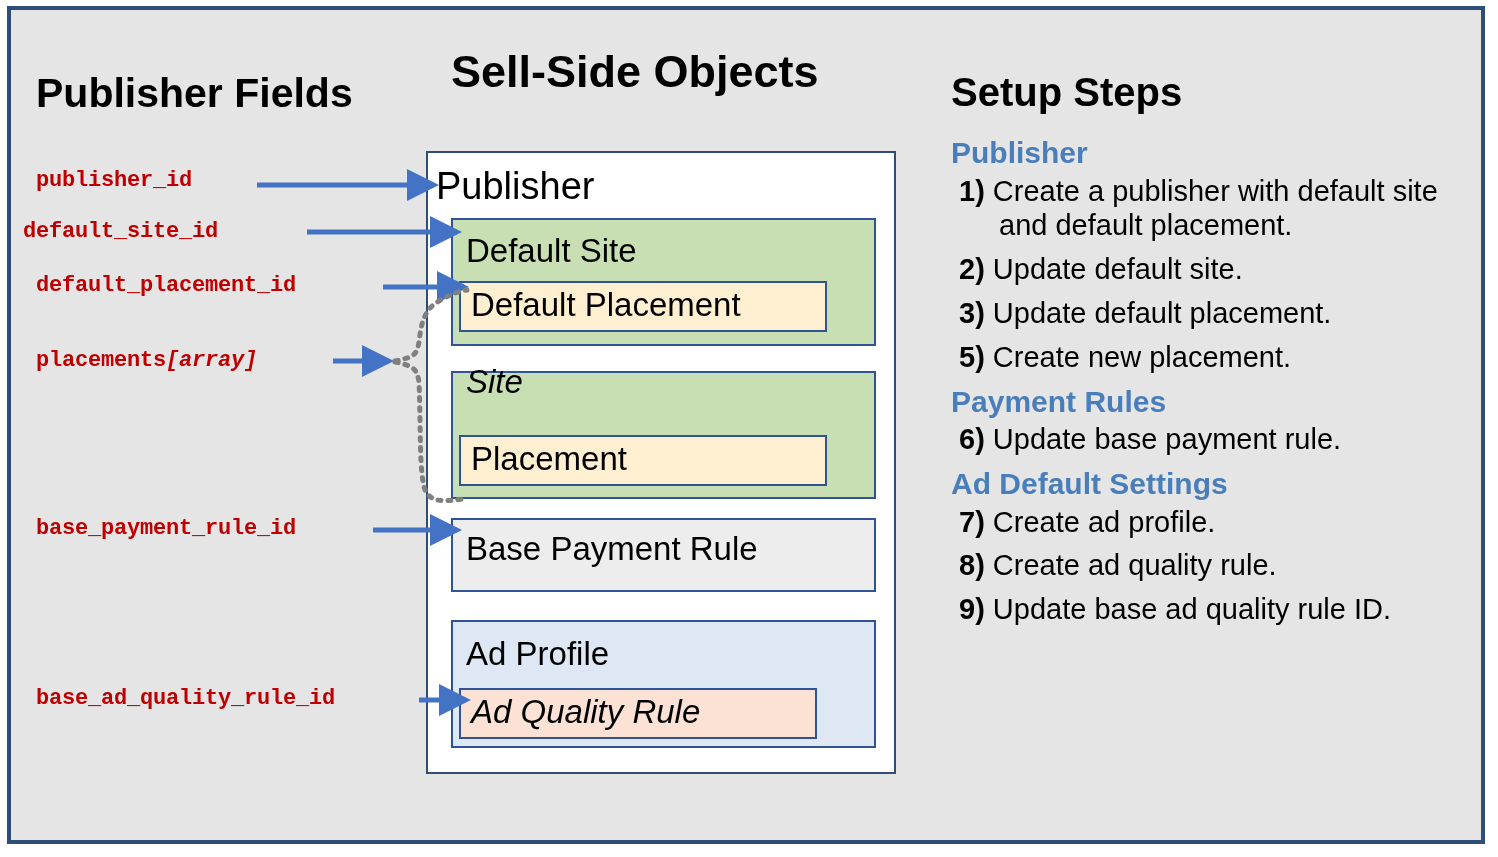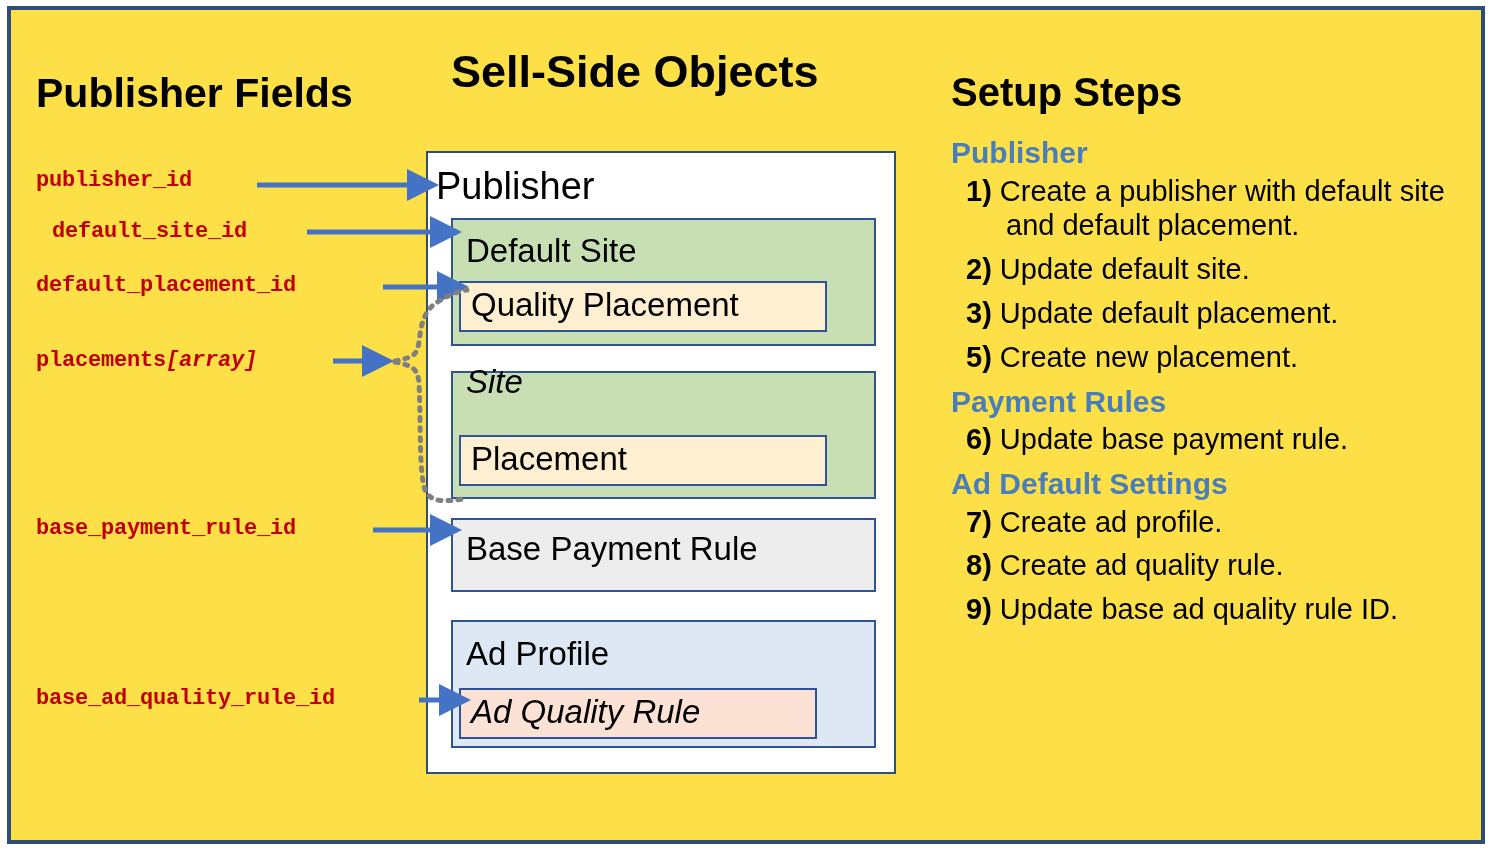--- a/index.html
+++ b/index.html
@@ -1,36 +1,36 @@
 <!DOCTYPE html>
 <html><head>
 <meta charset="utf-8">
 <style>
   html,body{margin:0;padding:0;background:#ffffff;}
   body{width:1498px;height:857px;overflow:hidden;
        font-family:"Liberation Sans", sans-serif;}
 
   #frame{position:absolute;left:7px;top:6px;width:1478px;height:838px;
-         border:4px solid #2E4E78;box-sizing:border-box;background:#fde047;}
+         border:4px solid #2E4E78;box-sizing:border-box;background:#e5e5e5;}
 
   
   .col-title{position:absolute;font-weight:bold;color:#000;
              font-family:"Liberation Sans", sans-serif;white-space:nowrap;}
   #t-publisher-fields{left:25px;top:60px;font-size:41px;}
   #t-sellside{left:440px;top:36px;font-size:45px;}
   #t-setup{left:940px;top:60px;font-size:40px;}
 
   
   .field-label{position:absolute;color:#C00000;font-weight:bold;
                font-family:Liberation Mono, monospace;
                font-size:22px;white-space:nowrap;letter-spacing:-0.2px;}
   .field-label .arr{font-style:italic;}
 
   #f-publisher_id{left:25px;top:158px;}
-  #f-default_site_id{left:41px;top:209px;}
+  #f-default_site_id{left:12px;top:209px;}
   #f-default_placement_id{left:25px;top:263px;}
   #f-placements{left:25px;top:338px;}
   #f-base_payment_rule_id{left:25px;top:506px;}
   #f-base_ad_quality_rule_id{left:25px;top:676px;text-align:center;}
 
   
   #publisher-box{position:absolute;left:415px;top:141px;width:470px;height:623px;
                  border:2px solid #2E4E78;box-sizing:border-box;background:#fff;}
   #publisher-label{position:absolute;left:425px;top:155px;font-size:38px;color:#000;}
 
@@ -56,21 +56,21 @@
   #ad-quality-label{left:460px;top:683px;font-style:italic;}
 
   
   #connectors{position:absolute;left:0;top:0;width:1498px;height:857px;
               pointer-events:none;}
 
   
   #steps{position:absolute;left:940px;top:125px;width:525px;}
   .group-head{color:#4A7EBB;font-weight:bold;font-size:30px;margin:0 0 2px 0;
               line-height:1.22;}
-  .step{font-size:29px;color:#000;line-height:1.20;margin:0 0 9px 15px;
+  .step{font-size:29px;color:#000;line-height:1.20;margin:0 0 9px 8px;
         padding-left:40px;text-indent:-40px;}
   .step .num{font-weight:bold;}
   .gap-top{margin-top:8px;}
 </style>
 </head>
 <body>
 
 <div id="frame">
 
   <div class="col-title" id="t-publisher-fields">Publisher Fields</div>
@@ -96,21 +96,21 @@
     <span>base_ad_quality_rule_id</span><span class="arr"></span>
   </div>
 
   <div id="publisher-box"></div>
   <div id="publisher-label">Publisher</div>
 
   <div class="obj" id="default-site-box"></div>
   <div class="obj-label" id="default-site-label">Default Site</div>
 
   <div class="obj" id="default-placement-box"></div>
-  <div class="obj-label" id="default-placement-label">Quality Placement</div>
+  <div class="obj-label" id="default-placement-label">Default Placement</div>
 
   <div class="obj" id="site-box"></div>
   <div class="obj-label" id="site-label">Site</div>
 
   <div class="obj" id="placement-box"></div>
   <div class="obj-label" id="placement-label">Placement</div>
 
   <div class="obj" id="base-payment-box"></div>
   <div class="obj-label" id="base-payment-label">Base Payment Rule</div>
 

